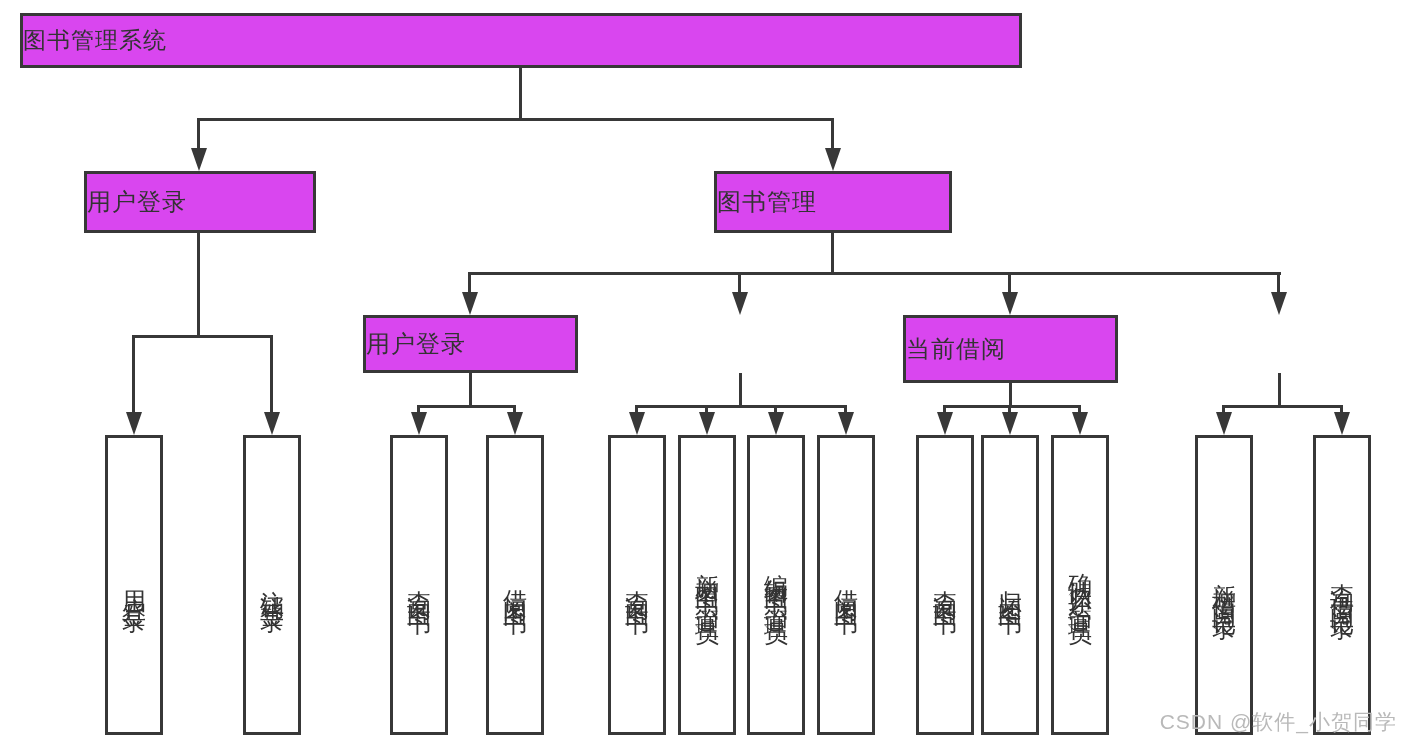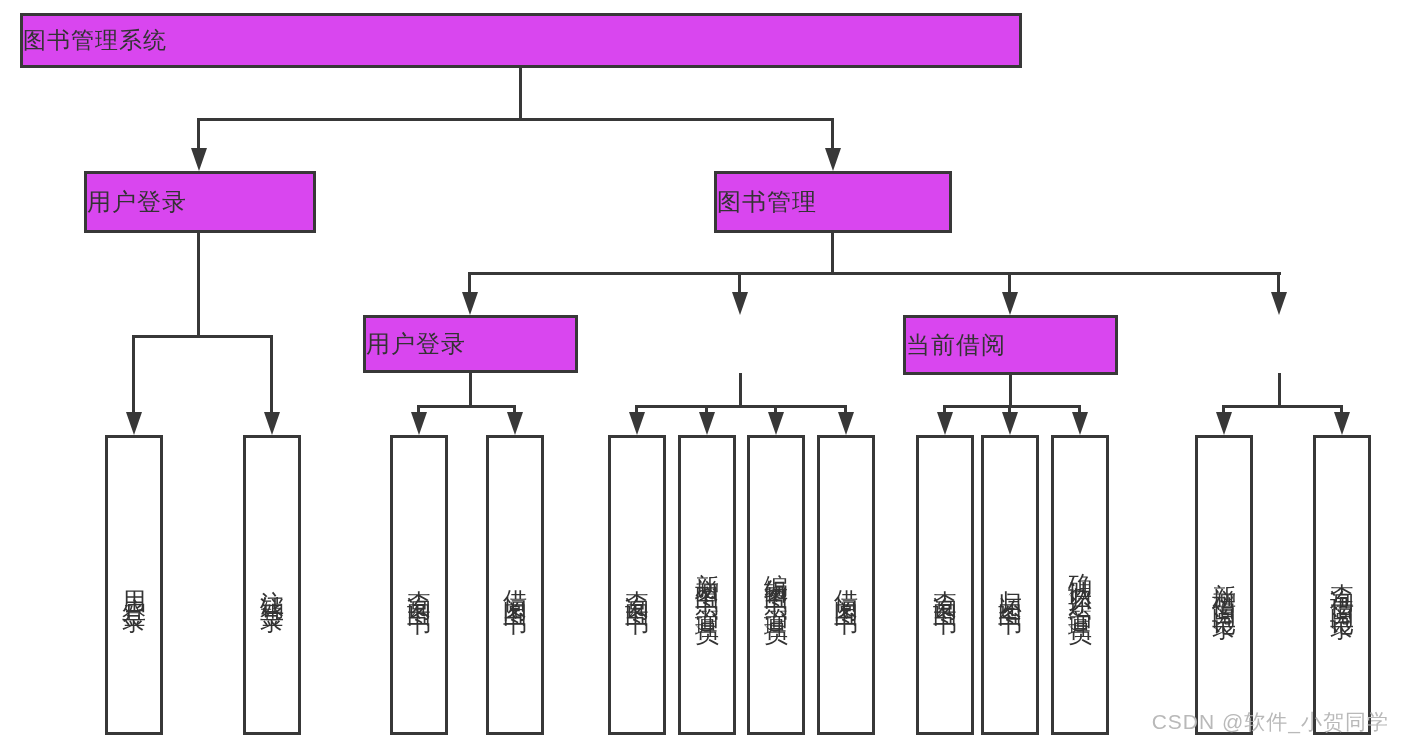--- a/index.html
+++ b/index.html
@@ -103,21 +103,21 @@
   <div class="node" style="left:84px;top:171px;width:232px;height:62px">
     <span>用户登录</span>
   </div>
   <div class="node" style="left:714px;top:171px;width:238px;height:62px">
     <span>图书管理</span>
   </div>
 
   <div class="node" style="left:363px;top:315px;width:215px;height:58px">
     <span>用户登录</span>
   </div>
-  <div class="node" style="left:903px;top:315px;width:215px;height:60px">
+  <div class="node" style="left:903px;top:315px;width:215px;height:68px">
     <span>当前借阅</span>
   </div>
 
   <div class="vnode" style="left:105px;top:435px;width:58px;height:300px">
     <span>用户登录</span>
   </div>
   <div class="vnode" style="left:243px;top:435px;width:58px;height:300px">
     <span>注销登录</span>
   </div>
 
@@ -151,15 +151,15 @@
     <span>确认归还（管理员）</span>
   </div>
 
   <div class="vnode" style="left:1195px;top:435px;width:58px;height:300px">
     <span>新增借阅记录</span>
   </div>
   <div class="vnode" style="left:1313px;top:435px;width:58px;height:300px">
     <span>查询借阅记录</span>
   </div>
 
-  <div class="watermark" style="right:16px;top:708px">CSDN @软件_小贺同学</div>
+  <div class="watermark" style="right:8px;top:708px">CSDN @软件_小贺同学</div>
 
 </div>
 
 </body></html>

